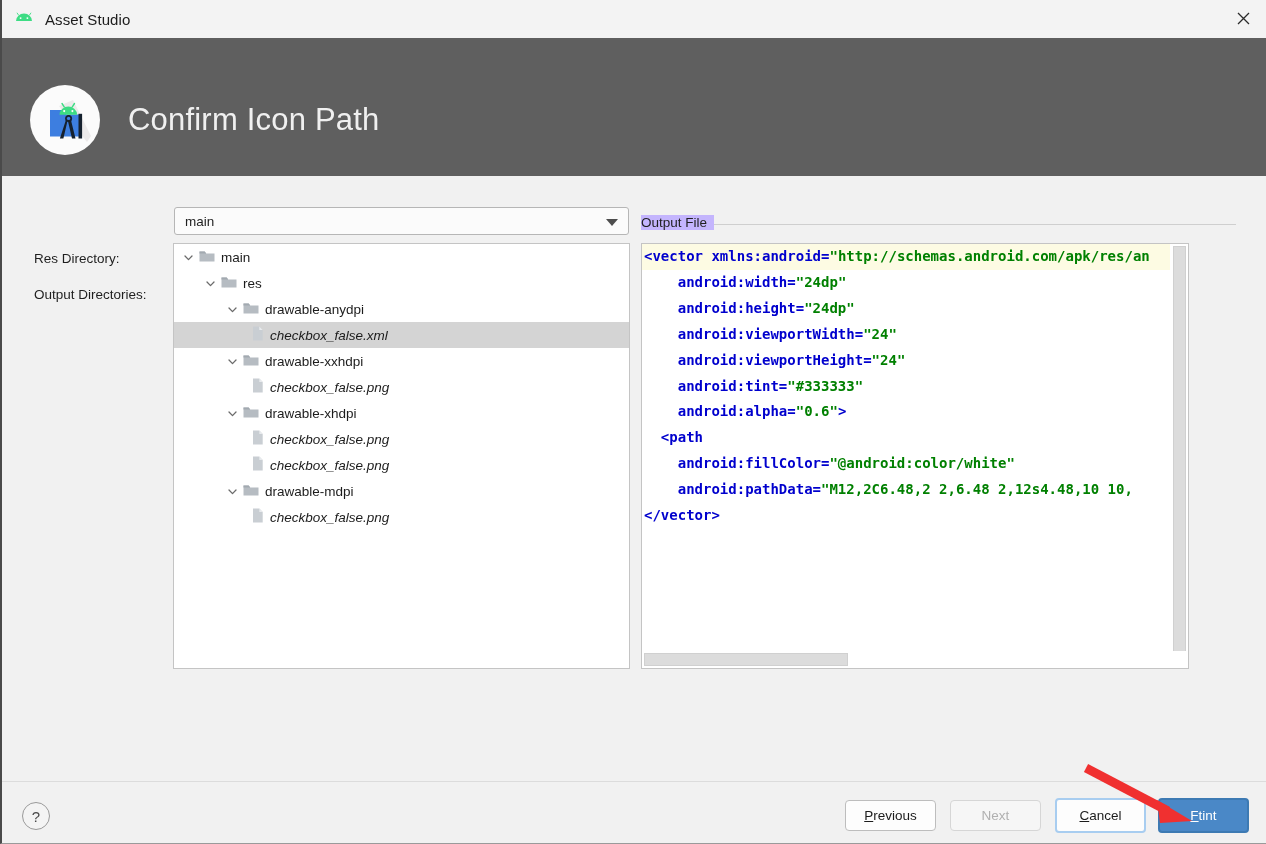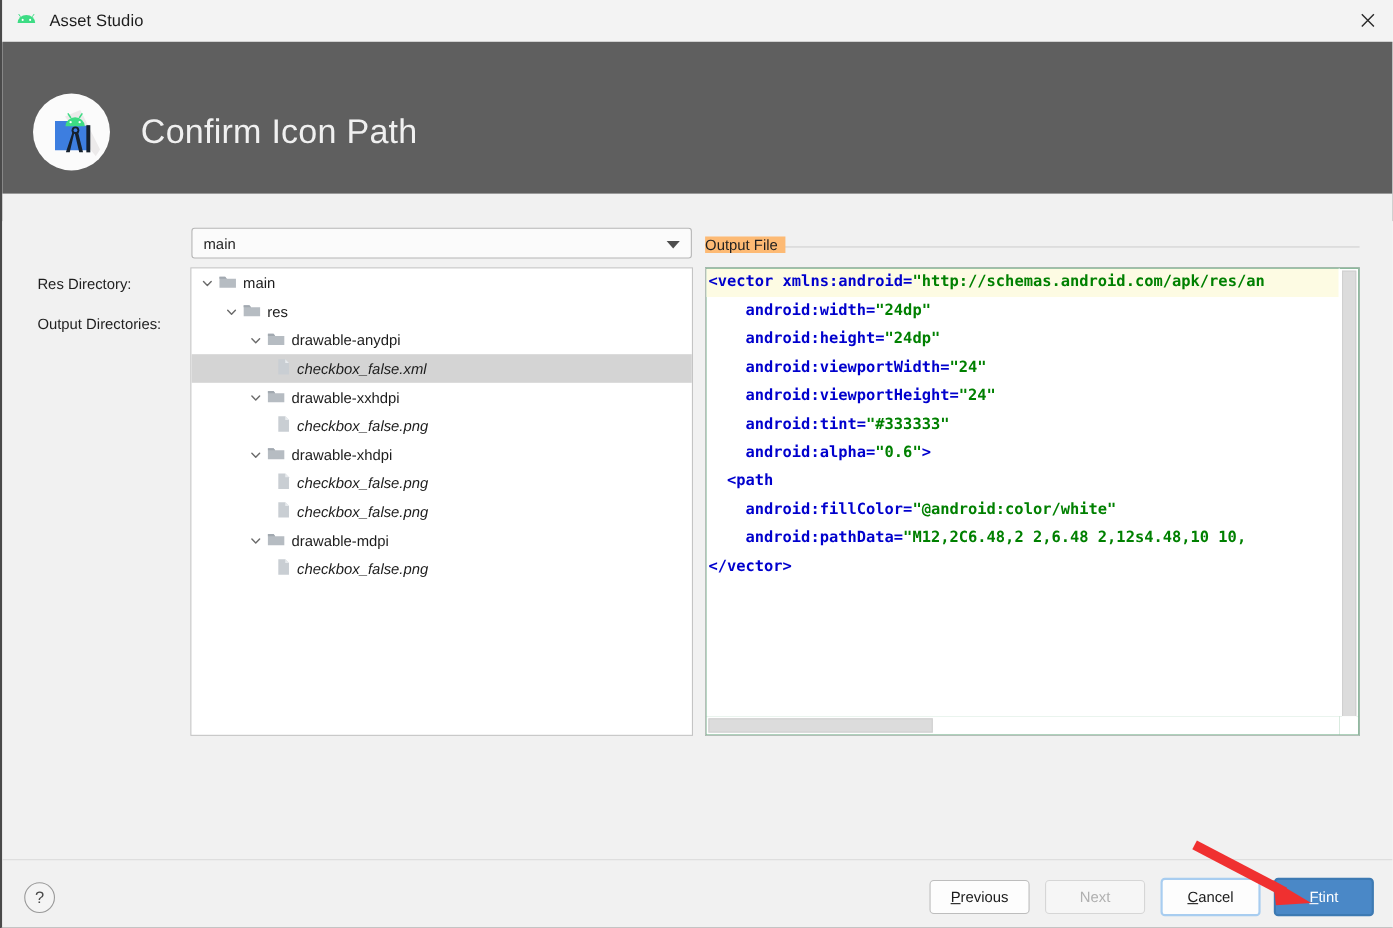--- a/index.html
+++ b/index.html
@@ -156,37 +156,37 @@
   .tnode-icon { flex: 0 0 auto; margin-right: 6px; display:block; }
   .tname { font-size: 13.5px; color: #1c1c1c; }
   .tname.file { font-style: italic; }
 
   
   #outfile-label {
     position: absolute;
     left: 639px; top: 39px;
     font-size: 13.5px;
     color: #1f1f1f;
-    background: #fdba74;
+    background: #c4b5fd;
     padding-right: 7px;
     z-index: 2;
   }
   #outfile-rule {
     position: absolute;
     left: 639px; top: 48px;
     width: 595px; height: 1px;
     background: #cfcfcf;
   }
 
   #code-panel {
     position: absolute;
     left: 639px; top: 67px;
-    width: 595px; height: 426px;
-    box-sizing: border-box;
-    background: #15803d;
+    width: 548px; height: 426px;
+    box-sizing: border-box;
+    background: #a16207;
     border: 1px solid #c4c4c4;
     overflow: hidden;
   }
   #code-area {
     position: absolute;
     left: 0; top: 0;
     right: 17px; bottom: 17px;
     overflow: hidden;
     background: #ffffff;
   }

